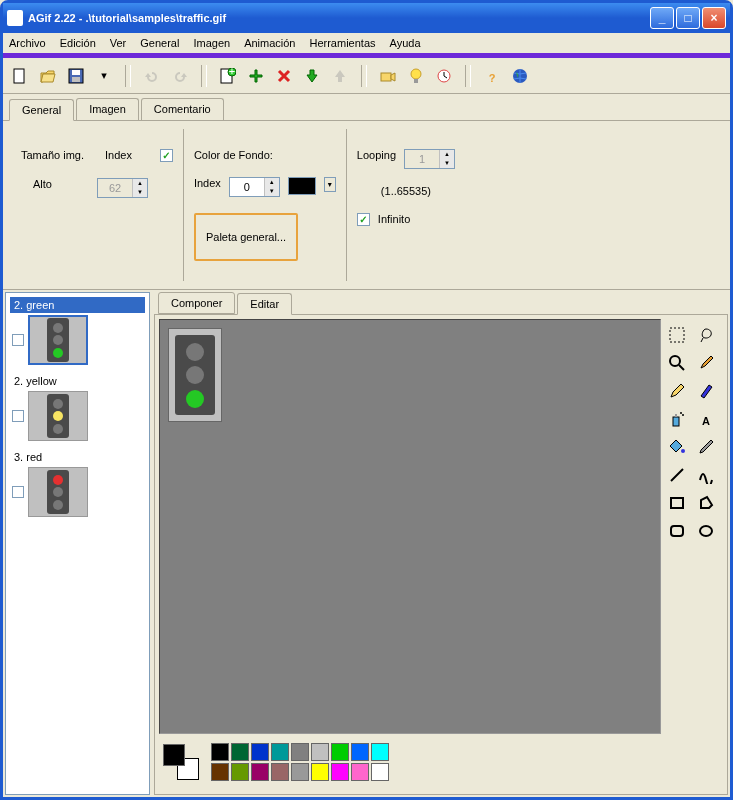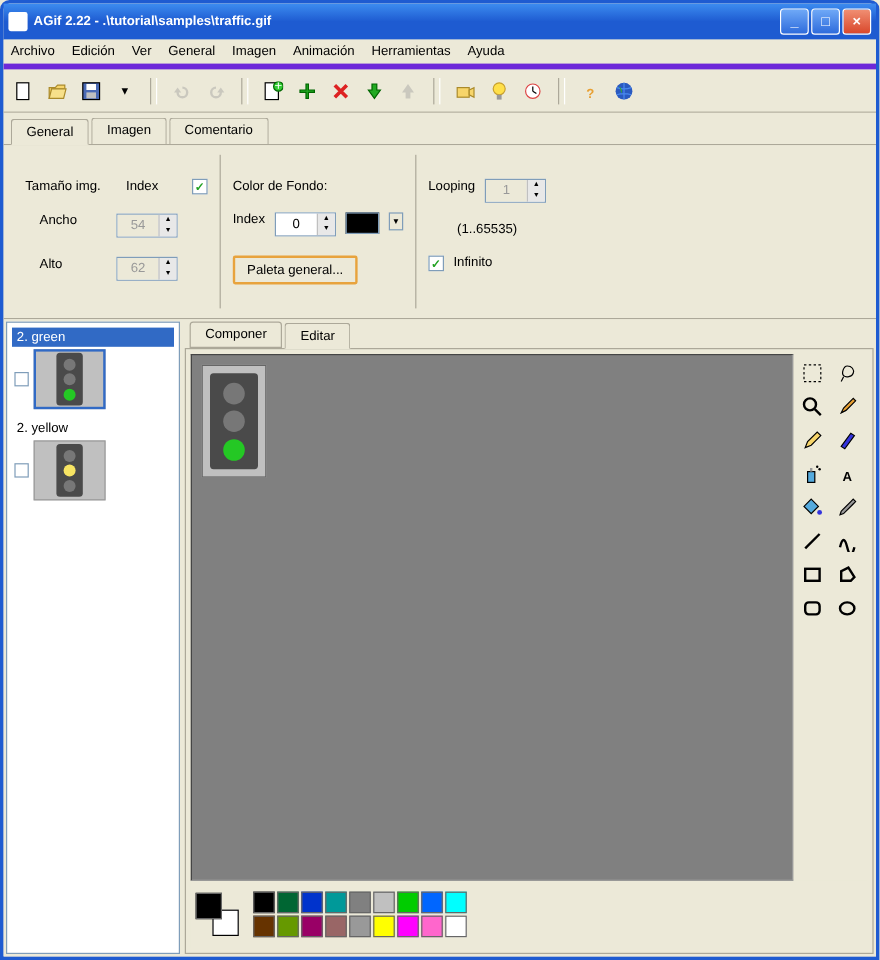--- a/index.html
+++ b/index.html
@@ -25,21 +25,21 @@
 .grp:last-child{border-right:none}
 .row{display:flex;align-items:flex-start;gap:8px;margin:16px 0}
 .lbl{min-width:56px}
 .spin{display:inline-flex;border:1px solid #7f9db9;background:#fff;height:20px}
 .spin input{border:none;width:34px;text-align:center;font-size:11px;padding:0 2px}
 .spin input[disabled]{background:#ece9d8;color:#999}
 .spin .arrs{display:flex;flex-direction:column;width:15px;background:#e8e8e8;border-left:1px solid #c0c0c0}
 .spin .arrs div{flex:1;font-size:6px;text-align:center;line-height:8px;cursor:pointer}
 .chk{width:13px;height:13px;border:1px solid #7f9db9;background:#fff;display:inline-flex;align-items:center;justify-content:center;color:#21a121;font-size:10px;font-weight:bold}
 .colbtn{width:28px;height:18px;background:#000;border:1px solid #7f9db9;display:inline-block}
-.btn{padding:4px 10px;border:1px solid #aca899;background:#ece9d8;cursor:pointer;border-radius:2px}
+.btn{padding:16px 10px;border:1px solid #aca899;background:#ece9d8;cursor:pointer;border-radius:2px}
 .btn.hl{border:2px solid #e8a33d}
 .main{flex:1;display:flex;background:#ece9d8;overflow:hidden}
 .frames{width:145px;background:#fff;border:1px solid #7f9db9;margin:2px;overflow-y:auto}
 .fitem{padding:2px;margin:2px}
 .fitem .fhdr{padding:2px 4px;font-size:11px;color:#000}
 .fitem.sel .fhdr{background:#316ac5;color:#fff}
 .fitem .fbody{display:flex;align-items:center;gap:4px;padding:2px}
 .fitem .fchk{width:12px;height:12px;border:1px solid #7f9db9;background:#fff}
 .thumb{width:60px;height:50px;background:#c0c0c0;border:1px solid #999;display:flex;align-items:center;justify-content:center}
 .fitem.sel .thumb{border:2px solid #316ac5}
@@ -193,30 +193,20 @@
 
  <div class="panel">
   <div class="grp">
    <div class="row">
     <span class="lbl" style="min-width:76px">Tamaño img.</span>
     <span>Index</span>
     <span style="width:12px"></span>
     <span class="chk">✓</span>
    </div>
    <div class="row">
-    <span class="lbl" style="margin-left:12px">Ancho</span>
-    <span class="spin">
-            <input disabled="" value="54" style="">
-            <span class="arrs">
-              <div>▲</div>
-              <div>▼</div>
-            </span>
-          </span>
-   </div>
-   <div class="row">
     <span class="lbl" style="margin-left:12px">Alto</span>
     <span class="spin">
             <input disabled="" value="62" style="">
             <span class="arrs">
               <div>▲</div>
               <div>▼</div>
             </span>
           </span>
    </div>
   </div>
@@ -277,20 +267,33 @@
           </div>
    </div>
    <div class="fitem">
     <div class="fhdr">2. yellow</div>
     <div class="fbody">
             <span class="fchk"></span>
             <div class="thumb">
               <div class="tlight">
                 <div></div>
                 <div class="on-y"></div>
+                <div></div>
+              </div>
+            </div>
+          </div>
+   </div>
+   <div class="fitem">
+    <div class="fhdr">3. red</div>
+    <div class="fbody">
+            <span class="fchk"></span>
+            <div class="thumb">
+              <div class="tlight">
+                <div class="on-r"></div>
+                <div></div>
                 <div></div>
               </div>
             </div>
           </div>
    </div>
   </div>
 
   <div class="editor">
    <div class="etabs">
     <div class="etab">Componer</div>

